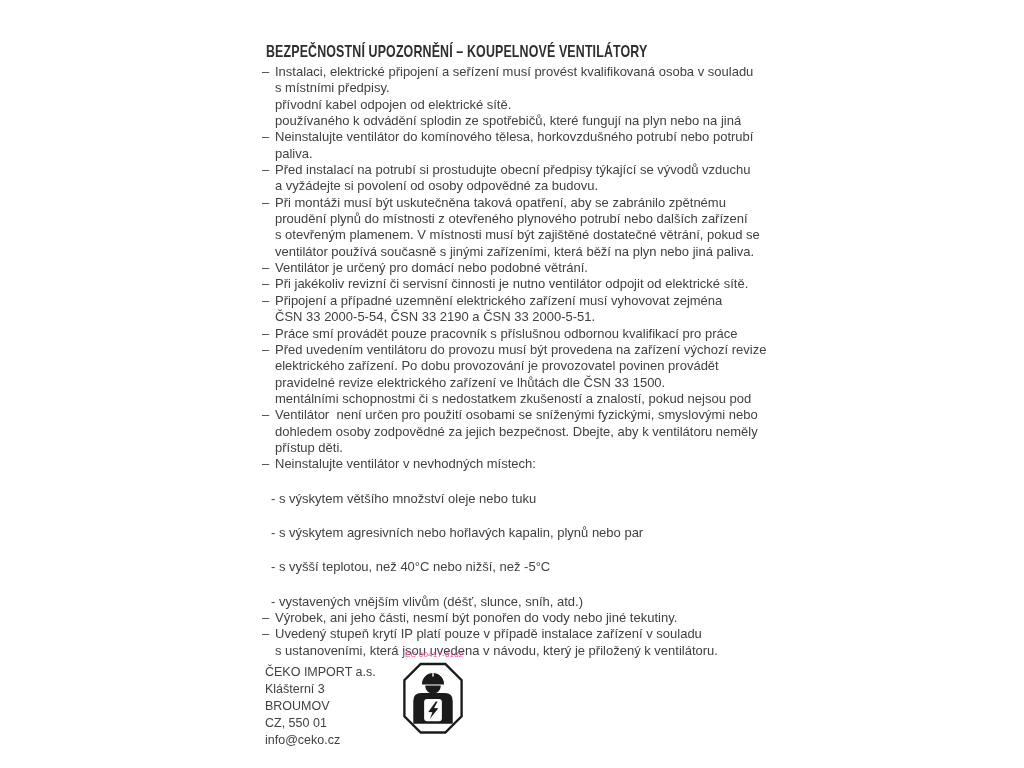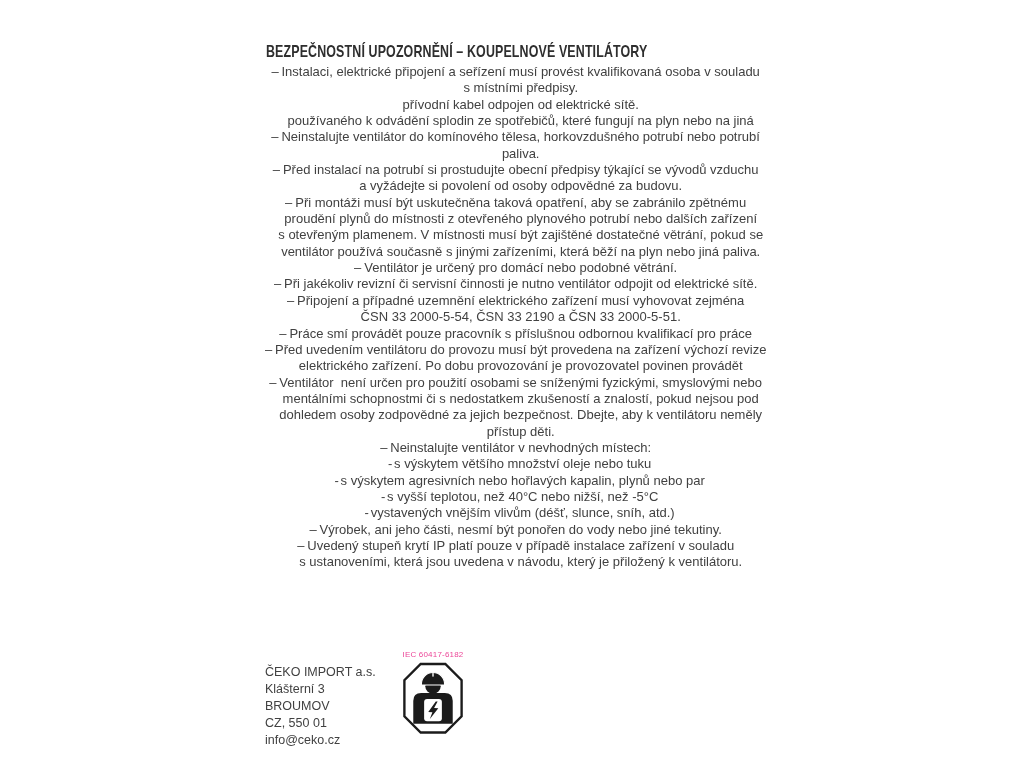--- a/index.html
+++ b/index.html
@@ -19,24 +19,24 @@
     transform:scaleX(0.73);
     transform-origin:left top;
     white-space:pre;
   }
   .doc-list{
     position:absolute;left:262px;top:64px;
     font-size:13px;line-height:16.35px;
     color:#414141;
   }
   .item{padding-left:13px;}
-  .item .line{white-space:pre;text-align:center;}
+  .item .line{white-space:pre;}
   .item .line.first{text-indent:-13px;}
   .item .marker{display:inline-block;width:13px;text-indent:0;}
-  .item.sub{padding-left:17px;}
+  .item.sub{padding-left:17px;margin-top:18px;}
   .item.sub .line.first{text-indent:-8px;}
   .item.sub .marker{width:8px;}
   .footer-text{
     position:absolute;left:265px;top:652px;
     font-size:12.5px;line-height:17px;
     color:#414141;
     margin-top:12px;
   }
   .footer-text .line{white-space:pre;}
   .symbol{
@@ -90,24 +90,25 @@
     <div class="item">
       <div class="line first"><span class="marker">–</span>Připojení a případné uzemnění elektrického zařízení musí vyhovovat zejména</div>
       <div class="line">ČSN 33 2000-5-54, ČSN 33 2190 a ČSN 33 2000-5-51.</div>
     </div>
     <div class="item">
       <div class="line first"><span class="marker">–</span>Práce smí provádět pouze pracovník s příslušnou odbornou kvalifikací pro práce</div>
     </div>
     <div class="item">
       <div class="line first"><span class="marker">–</span>Před uvedením ventilátoru do provozu musí být provedena na zařízení výchozí revize</div>
       <div class="line">elektrického zařízení. Po dobu provozování je provozovatel povinen provádět</div>
+      <div class="line">pravidelné revize elektrického zařízení ve lhůtách dle ČSN 33 1500.</div>
     </div>
     <div class="item">
+      <div class="line">mentálními schopnostmi či s nedostatkem zkušeností a znalostí, pokud nejsou pod</div>
       <div class="line first"><span class="marker">–</span>Ventilátor  není určen pro použití osobami se sníženými fyzickými, smyslovými nebo</div>
-      <div class="line">mentálními schopnostmi či s nedostatkem zkušeností a znalostí, pokud nejsou pod</div>
       <div class="line">dohledem osoby zodpovědné za jejich bezpečnost. Dbejte, aby k ventilátoru neměly</div>
       <div class="line">přístup děti.</div>
     </div>
     <div class="item">
       <div class="line first"><span class="marker">–</span>Neinstalujte ventilátor v nevhodných místech:</div>
     </div>
     <div class="item sub">
       <div class="line first"><span class="marker">-</span>s výskytem většího množství oleje nebo tuku</div>
     </div>
     <div class="item sub">

